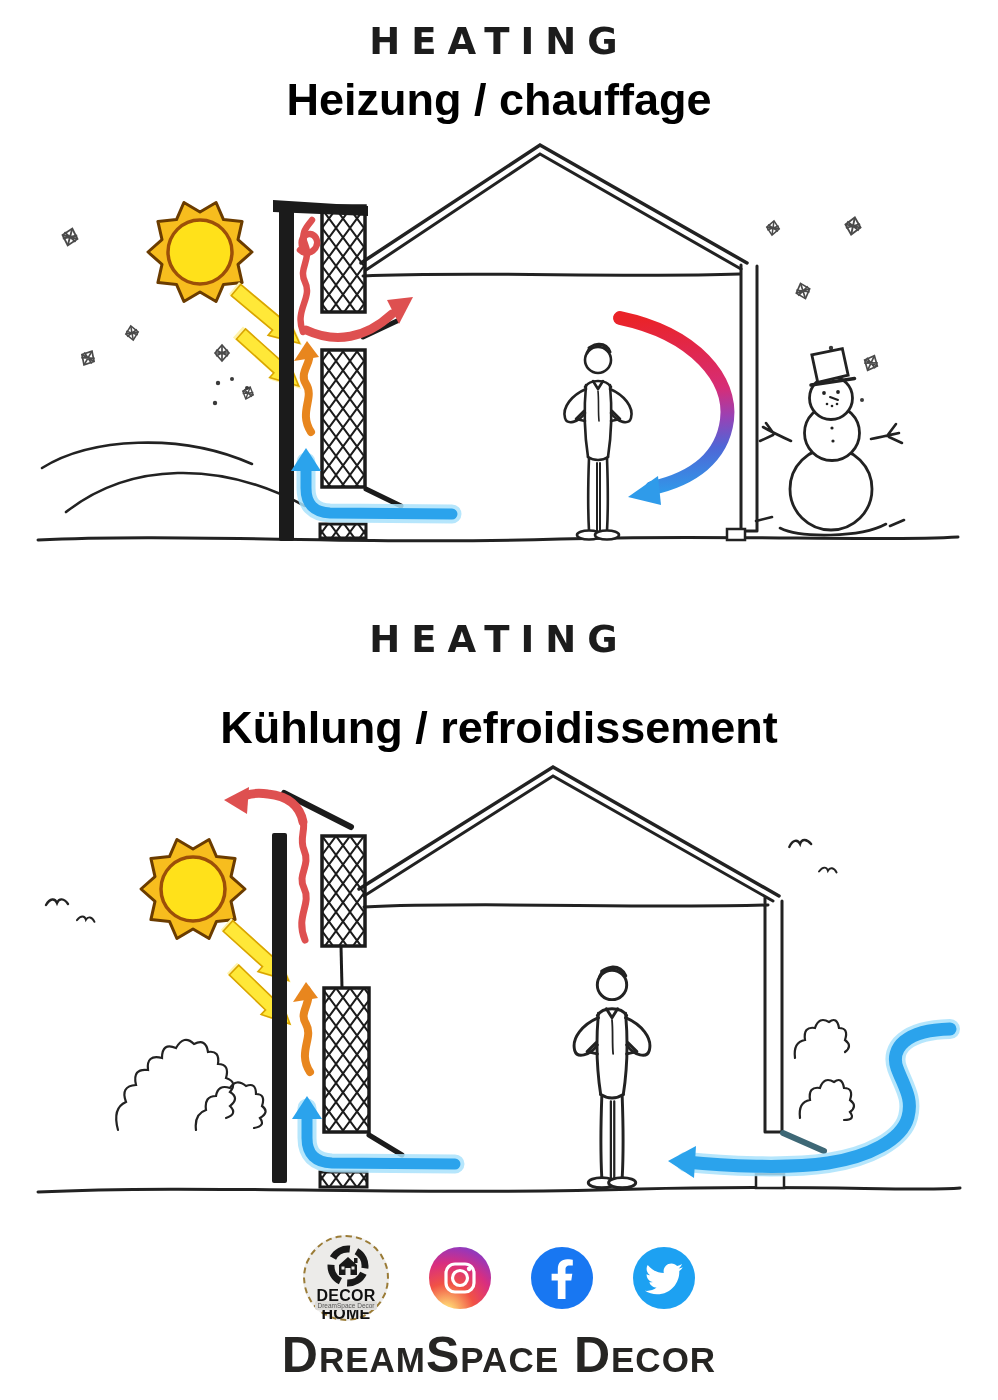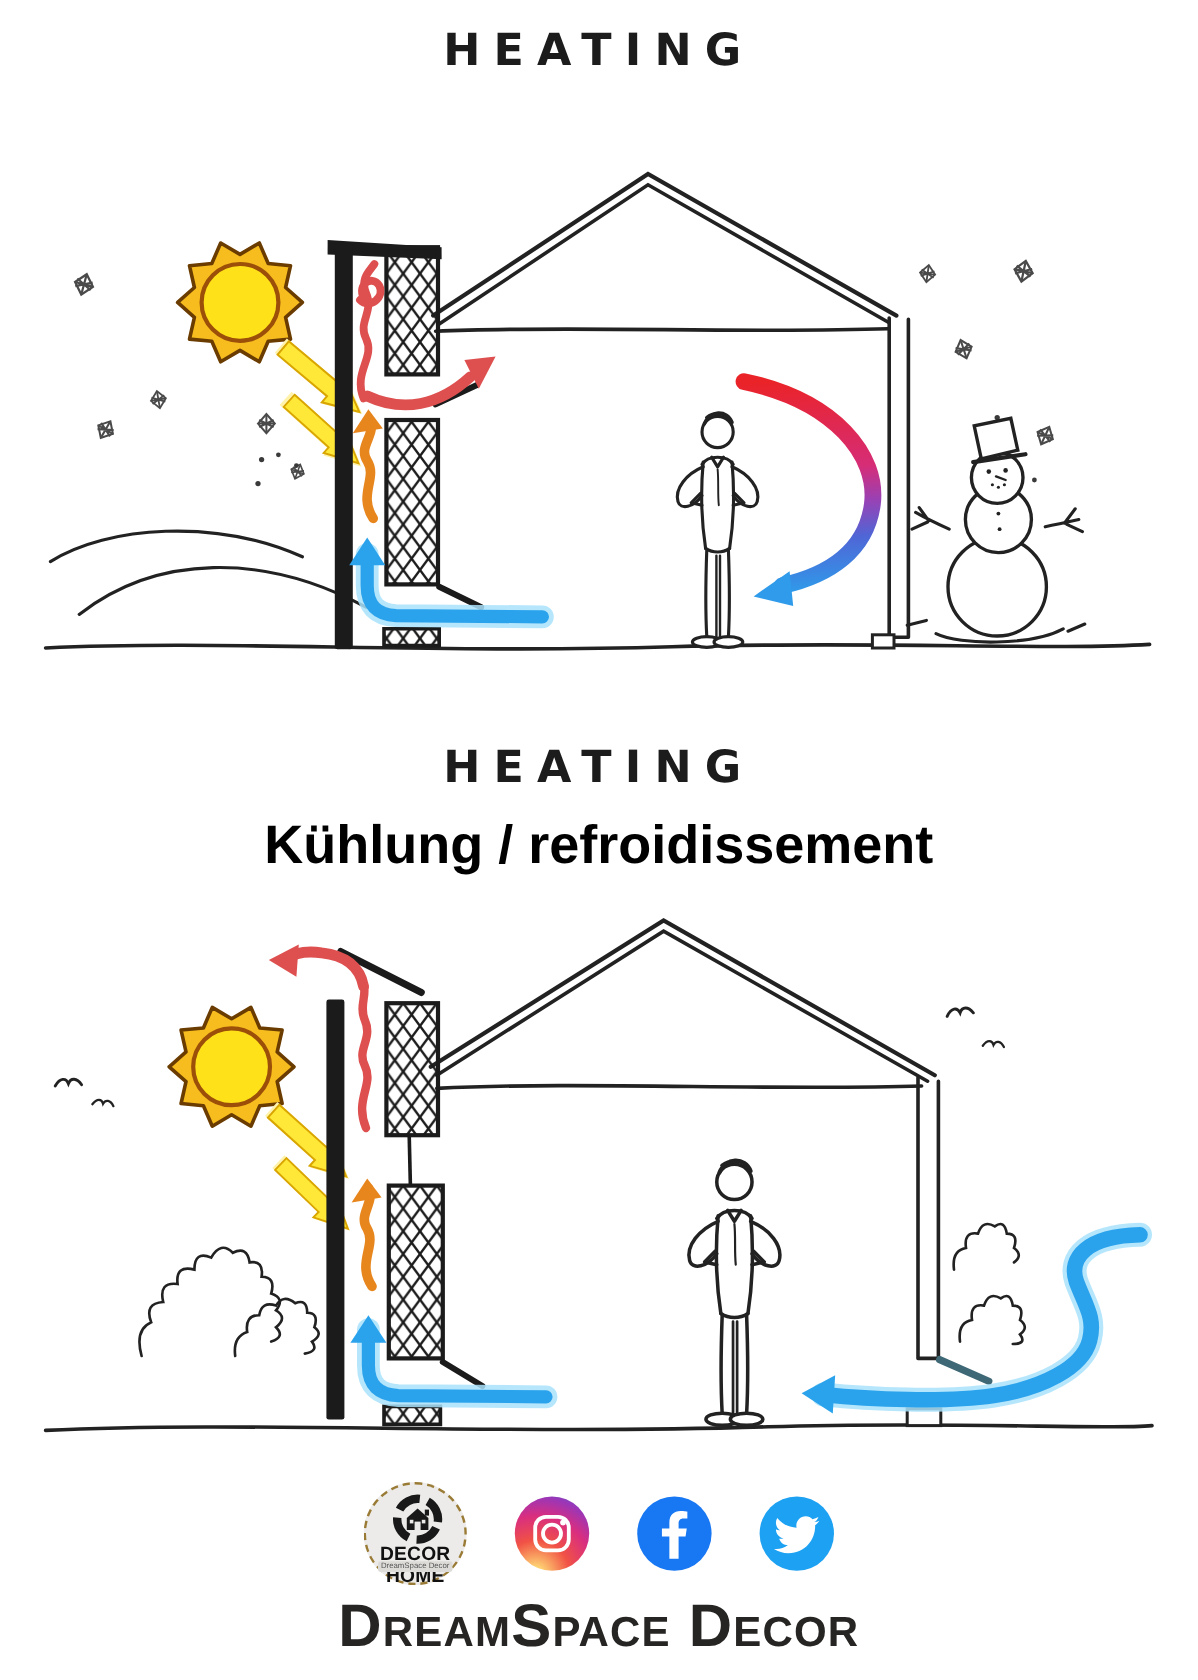--- a/index.html
+++ b/index.html
@@ -31,22 +31,23 @@
   .brand-text{position:absolute;top:1326px;left:0;width:100%;text-align:center;
               font-family:"Liberation Sans",sans-serif;font-weight:700;font-size:50px;
               font-variant:small-caps;letter-spacing:1px;color:#262523;}
 </style>
 </head>
 <body>
 
 <div class="page">
 
   <div class="abs t-hand" style="top:20px">HEATING</div>
+  <div class="abs t-sub" style="top:74px">Heizung / chauffage</div>
   <div class="abs t-hand" style="top:618px">HEATING</div>
-  <div class="abs t-sub" style="top:678px">Kühlung / refroidissement</div>
+  <div class="abs t-sub" style="top:702px">Kühlung / refroidissement</div>
 
   <svg id="diagram-svg" width="998" height="1400" viewBox="0 0 998 1400">
     <defs>
       <pattern id="hatch" width="14" height="19" patternUnits="userSpaceOnUse">
         <path d="M0,0 L14,19 M14,0 L0,19" stroke="#1b1b1b" stroke-width="2" fill="none"></path>
       </pattern>
       <linearGradient id="circGrad" gradientUnits="userSpaceOnUse" x1="640" y1="318" x2="650" y2="495">
         <stop offset="0" stop-color="var(--circulation-red,#EA2328)"></stop>
         <stop offset="0.42" stop-color="#D62D77"></stop>
         <stop offset="0.58" stop-color="var(--circulation-purple,#9A41B4)"></stop>

